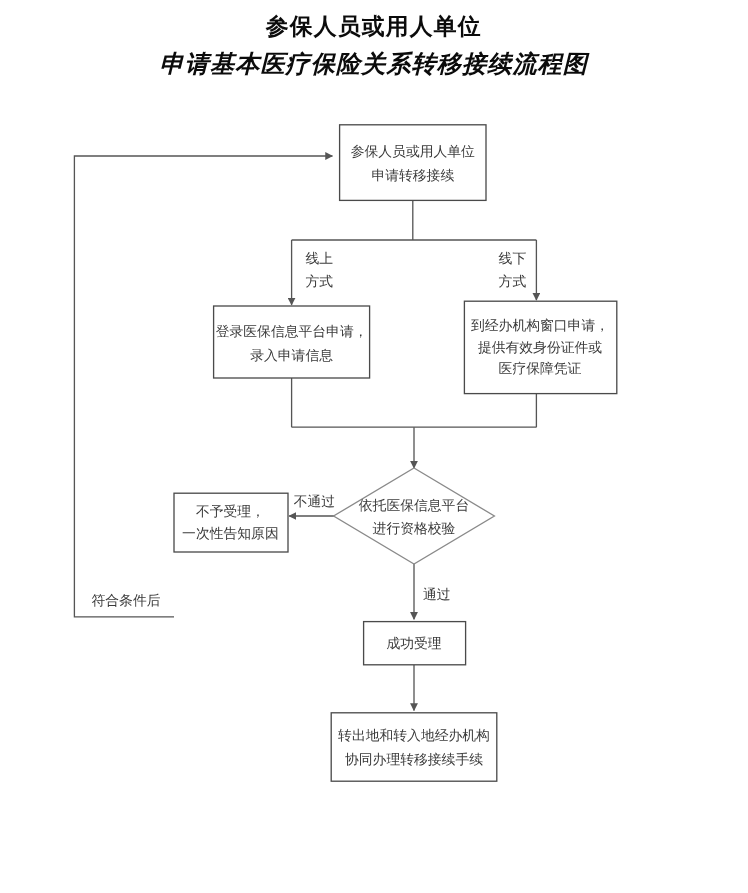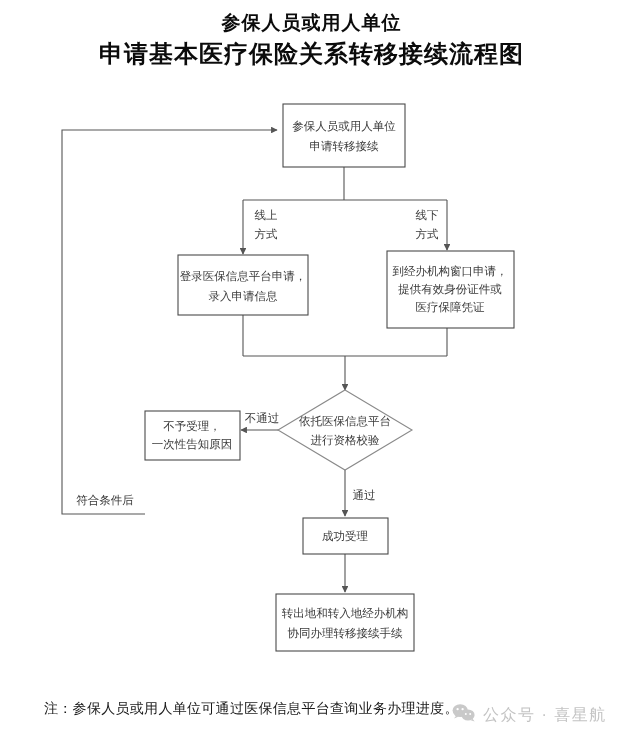--- a/index.html
+++ b/index.html
@@ -31,22 +31,23 @@
     font-family: "Liberation Serif", serif;
     font-weight: bold;
     color: #0b0b0b;
     letter-spacing: 1px;
   }
   .title-line-1 {
     font-size: 19px;
     line-height: 30px;
   }
   .title-line-2 {
-    font-size: 24px;
+    font-size: 20px;
     line-height: 32px;
+    font-style: italic;
   }
   .flow-area {
     position: absolute;
     left: 0;
     top: 78px;
     width: 623px;
     height: 600px;
   }
   svg.flow {
     display: block;
@@ -224,31 +225,15 @@
       </g>
       <g>
         <text class="edge-text" x="364" y="418">通过</text>
       </g>
       <g>
         <text class="edge-text" x="105" y="423">符合条件后</text>
       </g>
     </svg>
   </div>
 
-  <div class="footer-note">注：参保人员或用人单位可通过医保信息平台查询业务办理进度。</div>
-
-  <div class="watermark">
-    <span class="wechat-icon">
-      <svg width="24" height="20" viewBox="0 0 24 20" xmlns="http://www.w3.org/2000/svg">
-        <ellipse cx="8.2" cy="7.6" rx="7.6" ry="6.4" fill="#c9c9c9"></ellipse>
-        <path d="M 4.2 12.4 L 2.0 15.6 L 6.2 13.8 Z" fill="#c9c9c9"></path>
-        <circle cx="5.6" cy="6.2" r="1.15" fill="#ffffff"></circle>
-        <circle cx="10.6" cy="6.2" r="1.15" fill="#ffffff"></circle>
-        <ellipse cx="16.0" cy="12.0" rx="6.6" ry="5.6" fill="#c9c9c9"></ellipse>
-        <path d="M 20.6 15.8 L 22.6 18.6 L 18.8 17.2 Z" fill="#c9c9c9"></path>
-        <circle cx="13.8" cy="11.0" r="1.0" fill="#ffffff"></circle>
-        <circle cx="18.2" cy="11.0" r="1.0" fill="#ffffff"></circle>
-      </svg>
-    </span>
-    <span class="watermark-label">公众号 · 喜星航</span>
-  </div>
+
 
 </div>
 
 </body></html>

